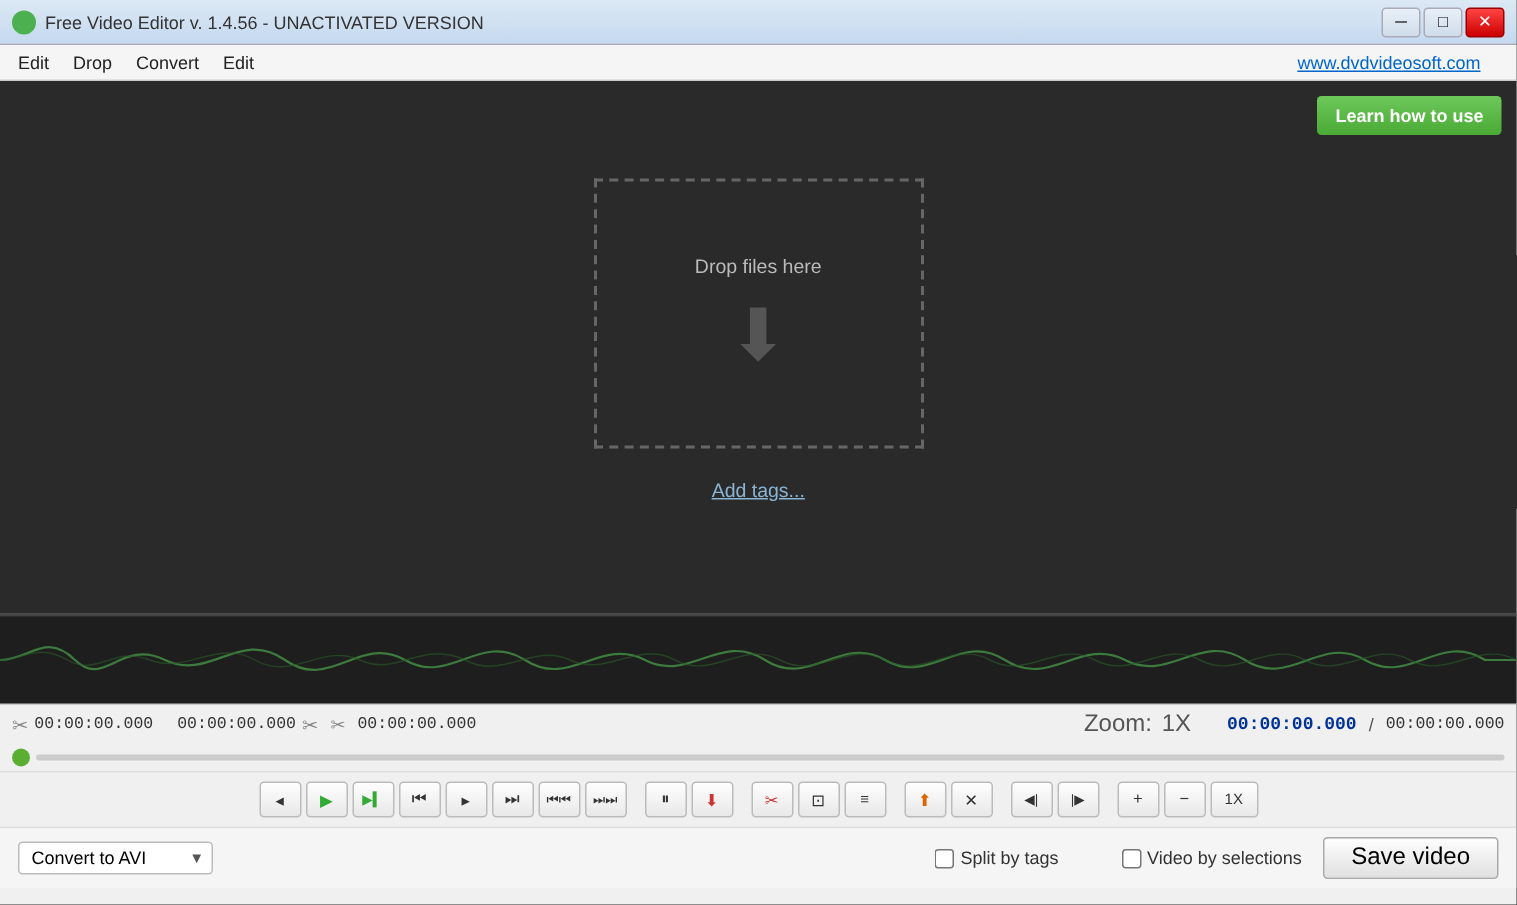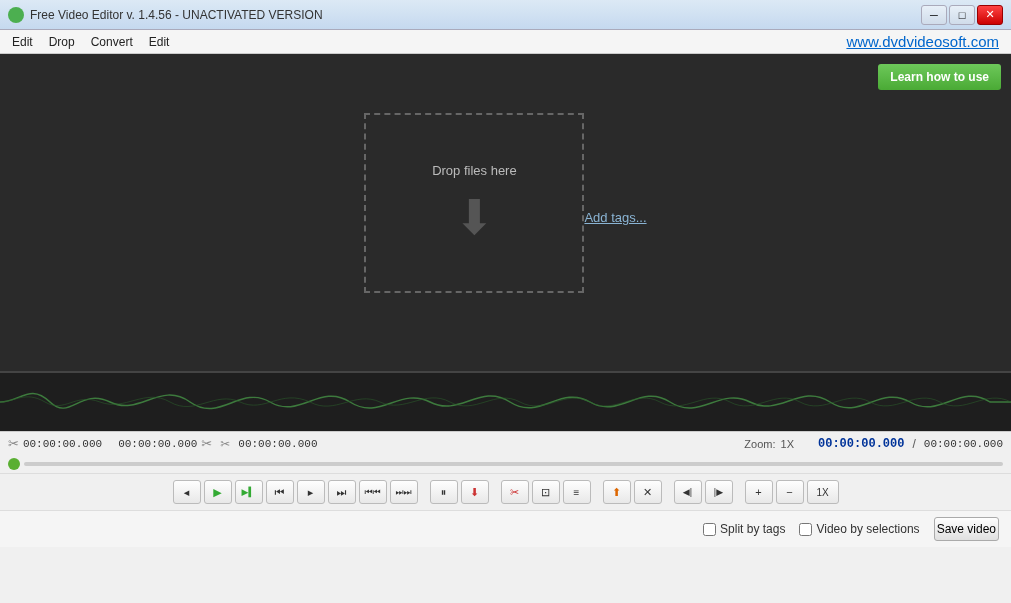--- a/index.html
+++ b/index.html
@@ -57,32 +57,32 @@
       border-bottom: 1px solid #ccc;
     }
     .menu-item {
       padding: 2px 8px;
       cursor: pointer;
       font-size: 12px;
       color: #222;
     }
     .menu-right {
       margin-left: auto;
-      font-size: 15px;
+      font-size: 12px;
       color: #0066cc;
       text-decoration: underline;
       cursor: pointer;
-      margin-right: 8px;
+      margin-right: 20px;
     }
 
     
     .main-area {
       background: #2a2a2a;
       position: relative;
-      height: 317px;
+      height: 355px;
       display: flex;
       flex-direction: column;
     }
 
     
     .learn-btn {
       position: absolute;
       top: 10px;
       right: 10px;
       background: linear-gradient(to bottom, #6dc85a, #4aaa35);
@@ -154,21 +154,21 @@
       font-size: 11px;
       color: #333;
       font-family: 'Courier New', monospace;
       display: flex;
       align-items: center;
       gap: 4px;
     }
     .scissors-icon { color: #888; font-size: 13px; }
     .zoom-display {
       margin-left: auto;
-      font-size: 11px;
+      font-size: 16px;
       color: #555;
       text-align: center;
     }
     .current-time {
       font-weight: bold;
       color: #003399;
       font-size: 12px;
       font-family: 'Courier New', monospace;
     }
 
@@ -254,26 +254,27 @@
       align-items: center;
       gap: 14px;
       margin-left: auto;
     }
     .checkbox-label {
       display: flex;
       align-items: center;
       gap: 4px;
       font-size: 12px;
       color: #333;
+      margin-left: 28px;
     }
     .save-btn {
       background: linear-gradient(to bottom, #fefefe, #e0e0e0);
       border: 1px solid #aaa;
-      padding: 4px 2px;
-      font-size: 12px;
+      padding: 4px 18px;
+      font-size: 16px;
       cursor: pointer;
       border-radius: 3px;
     }
   </style>
 </head>
 <body>
 
 <div class="title-bar">
   <div class="title-bar-icon"></div>
   <span class="title-bar-text">Free Video Editor v. 1.4.56 - UNACTIVATED VERSION</span>
@@ -289,21 +290,21 @@
   <span class="menu-item">Drop</span>
   <span class="menu-item">Convert</span>
   <span class="menu-item">Edit</span>
   <span class="menu-right">www.dvdvideosoft.com</span>
 </div>
 
 <div class="main-area">
   <button class="learn-btn">Learn how to use</button>
 
   <div style="flex:1; display:flex; align-items:center; justify-content:center;">
-    <div style="display:flex; align-items:center;">
+    <div style="display:flex; flex-direction:column; align-items:center;">
       <div class="drop-area">
         <span class="drop-text">Drop files here</span>
         <div class="drop-arrow">⬇</div>
       </div>
       <a class="add-file-link">Add tags...</a>
     </div>
   </div>
 </div>
 
 <div class="waveform-area">
@@ -386,20 +387,29 @@
   <div class="ctrl-separator"></div>
 
   <div class="ctrl-btn" title="Zoom In">+</div>
 
   <div class="ctrl-btn" title="Zoom Out">−</div>
 
   <div class="ctrl-btn" title="Reset Zoom" style="font-size:10px; width:32px;">1X</div>
 </div>
 
 <div class="bottom-bar">
+  <div class="select-wrapper">
+    <select class="format-select">
+      <option>Convert to AVI</option>
+      <option>Convert to MP4</option>
+      <option>Convert to MKV</option>
+      <option>No conversion</option>
+    </select>
+    <span class="select-arrow">▼</span>
+  </div>
 
   <div class="checkbox-group">
     <label class="checkbox-label">
       <input type="checkbox" style="">
       <span>Split by tags</span>
     </label>
     <label class="checkbox-label">
       <input type="checkbox" style="">
       <span>Video by selections</span>
     </label>

